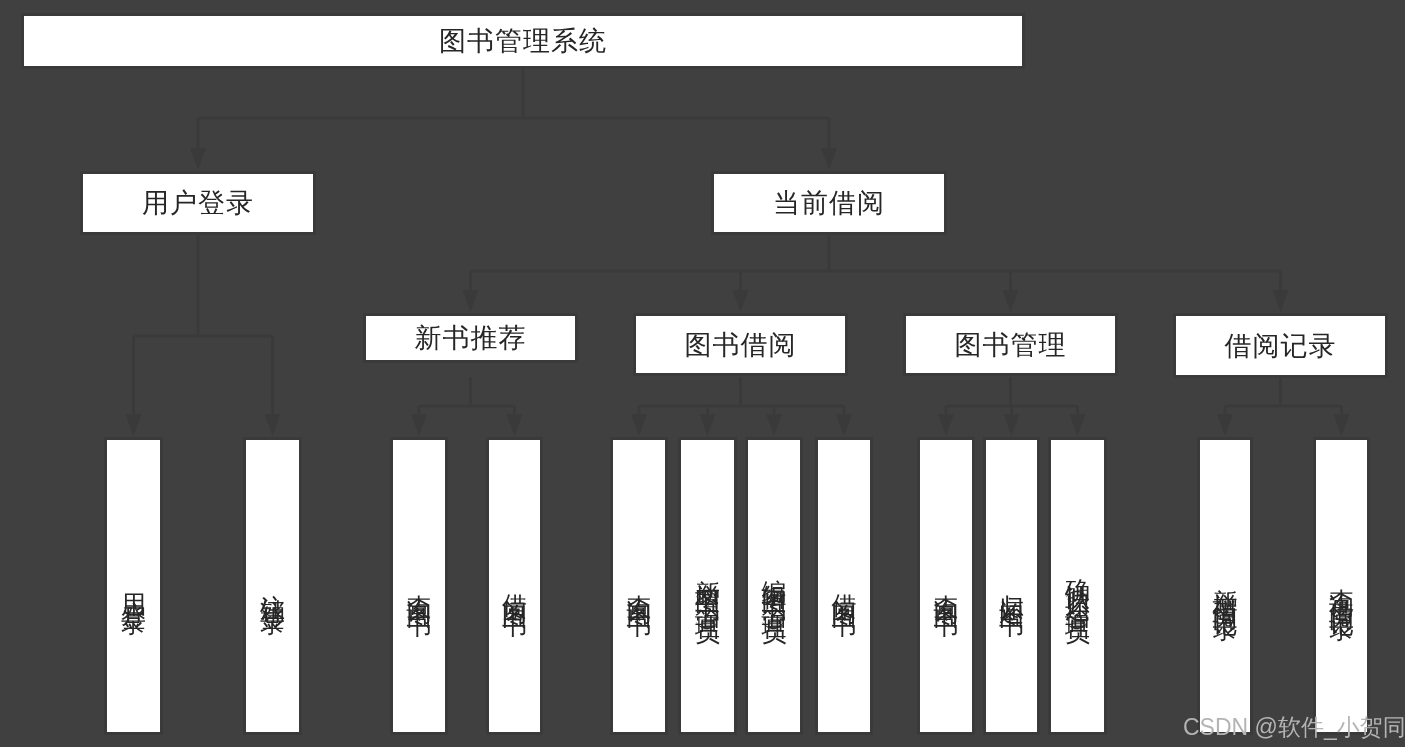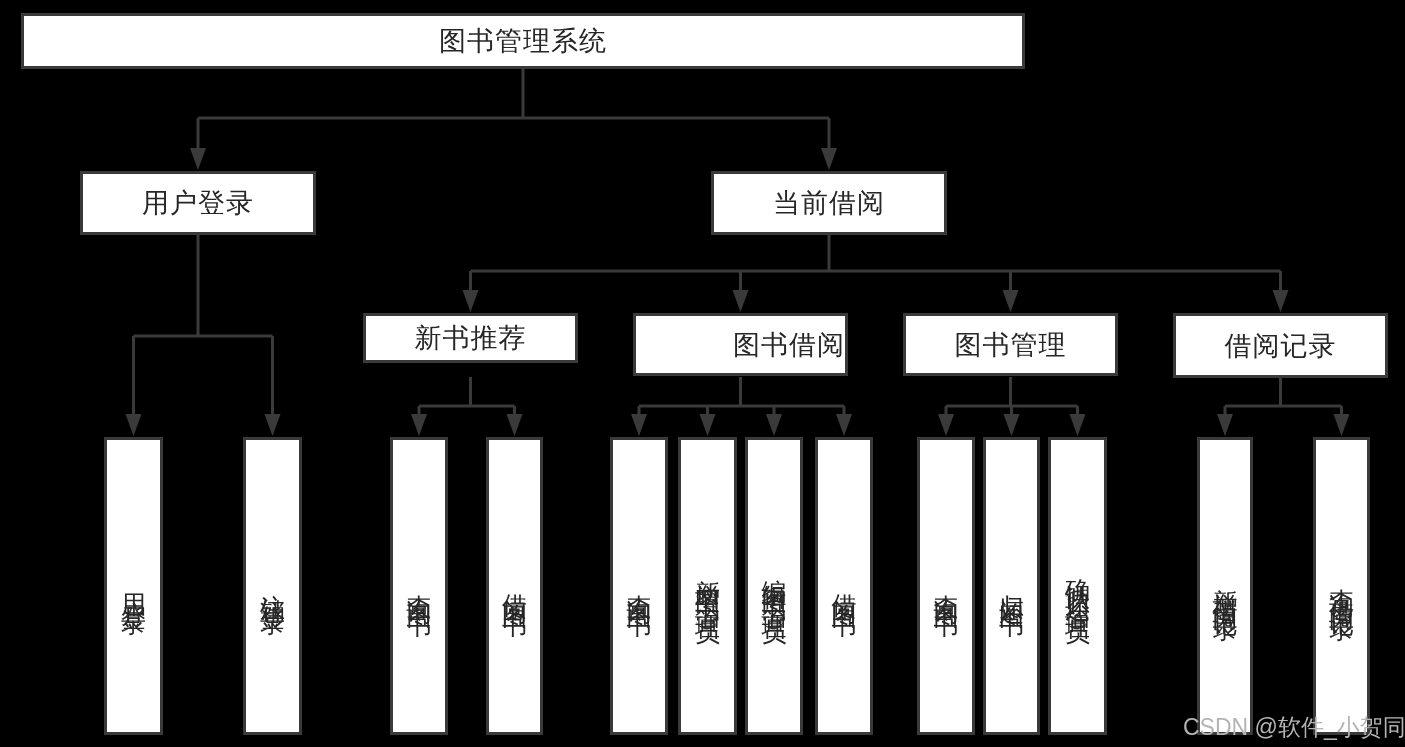--- a/index.html
+++ b/index.html
@@ -1,20 +1,20 @@
 <!DOCTYPE html>
 <html><head>
 <meta charset="utf-8">
 <style>
   html, body { margin: 0; padding: 0; background: #ffffff; }
   .canvas {
     position: relative;
     width: 1405px;
     height: 747px;
-    background: #000000;
+    background: #404040;
     font-family: "Liberation Sans", "DejaVu Sans", sans-serif;
     color: #262626;
     overflow: hidden;
   }
   svg.connectors {
     position: absolute;
     left: 0; top: 0;
     width: 1405px; height: 747px;
   }
   .box {
@@ -104,21 +104,21 @@
   <div class="box" style="left:80px; top:171px; width:236px; height:64px;">
     <span class="hlabel">用户登录</span>
   </div>
   <div class="box" style="left:711px; top:171px; width:236px; height:64px;">
     <span class="hlabel">当前借阅</span>
   </div>
 
   <div class="box" style="left:363px; top:313px; width:215px; height:50px;">
     <span class="hlabel">新书推荐</span>
   </div>
-  <div class="box" style="left:633px; top:313px; width:215px; height:63px;justify-content:flex-end;">
+  <div class="box" style="left:633px; top:313px; width:215px; height:63px;">
     <span class="hlabel">图书借阅</span>
   </div>
   <div class="box" style="left:903px; top:313px; width:215px; height:63px;">
     <span class="hlabel">图书管理</span>
   </div>
   <div class="box" style="left:1173px; top:313px; width:215px; height:65px;font-family:Liberation Mono, monospace;">
     <span class="hlabel">借阅记录</span>
   </div>
 
   <div class="box" style="left:104px; top:437px; width:59px; height:298px;">

